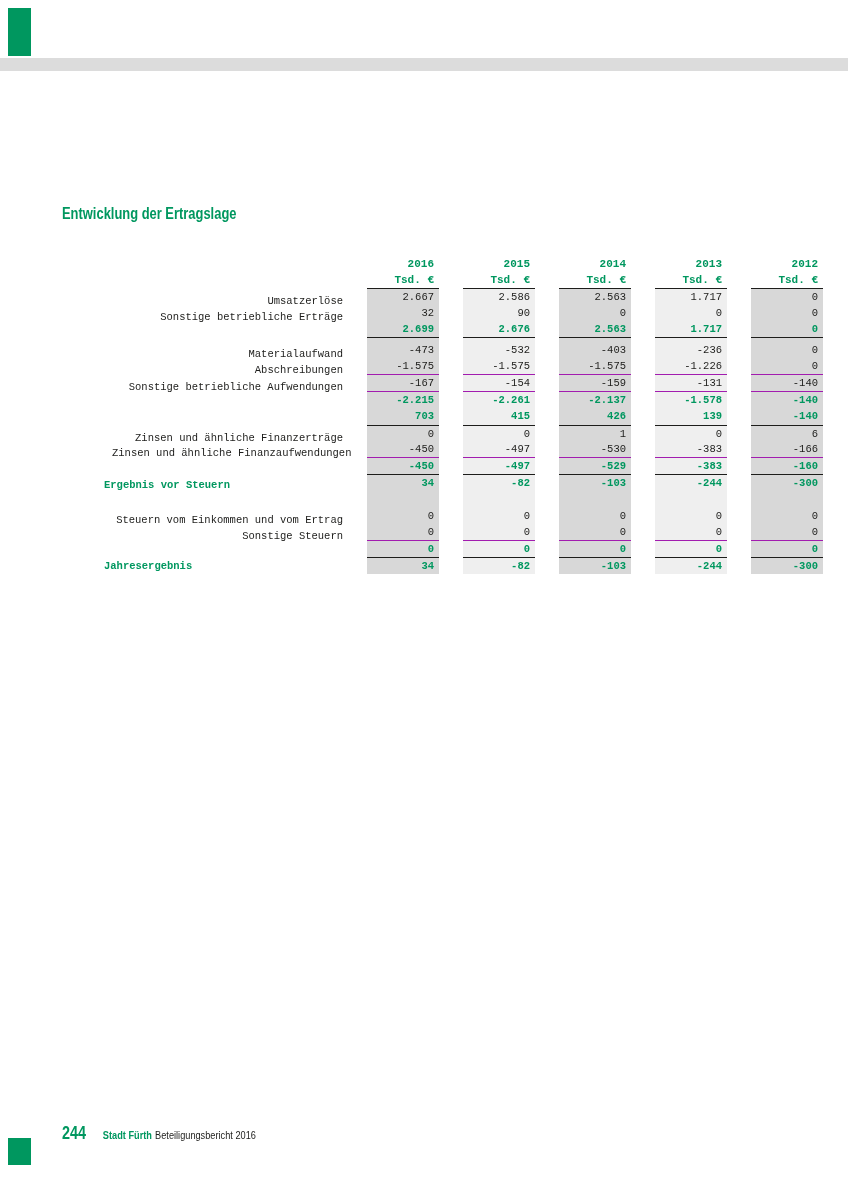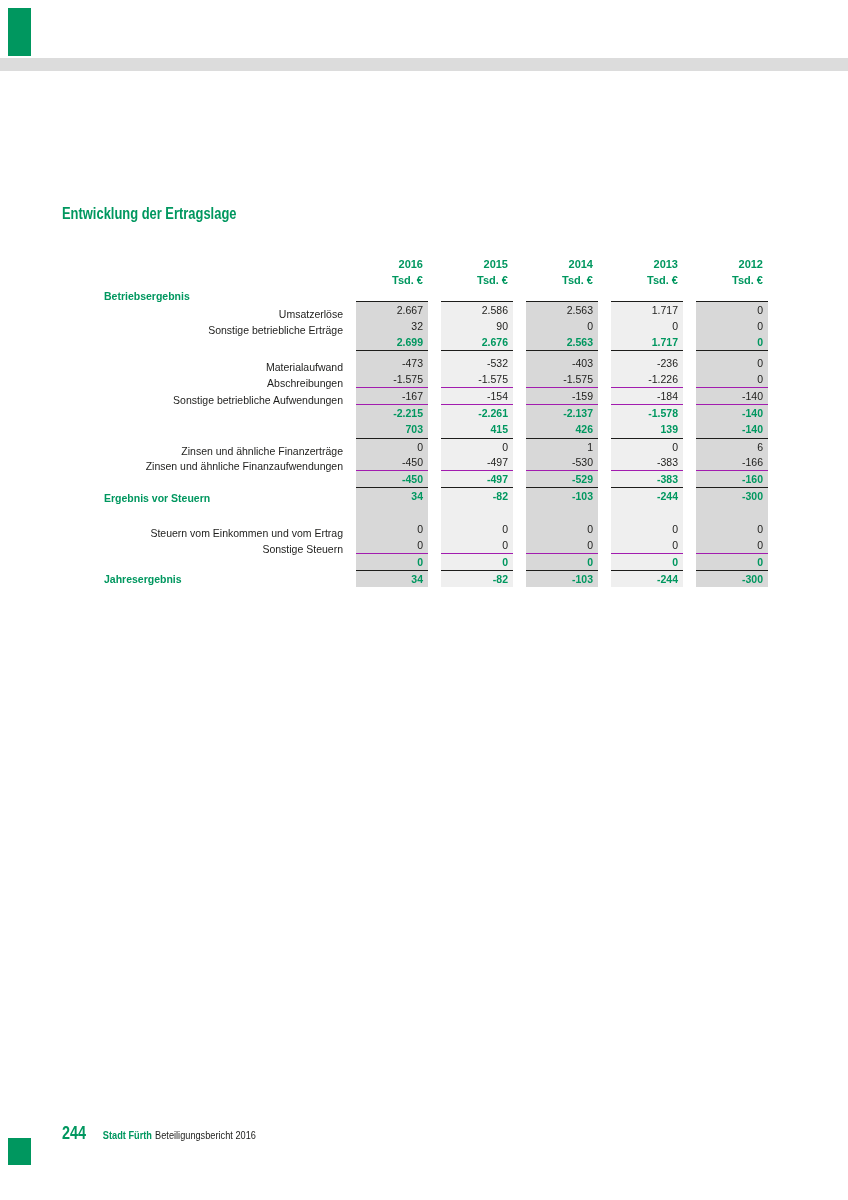--- a/index.html
+++ b/index.html
@@ -12,22 +12,22 @@
   .tab{position:absolute;left:8px;width:23px;background:#00975f;}
   .tab-top{top:8px;height:48px;}
   .tab-bottom{top:1138px;height:27px;}
   .page-title{
     position:absolute;left:62px;top:205px;margin:0;
     font-size:17px;font-weight:bold;color:#00975f;line-height:1;
     white-space:nowrap;transform:scaleX(.76);transform-origin:0 0;
   }
   .fin-table{position:absolute;left:104px;top:256px;width:644px;}
   .row{
-    display:grid;grid-template-columns:239px repeat(5,72px);column-gap:13px;
-    height:16.6px;align-items:stretch;
+    display:grid;grid-template-columns:239px repeat(5,72px);column-gap:24px;
+    height:16.6px;align-items:stretch;font-family:Liberation Mono, monospace;
   }
   .row.hY{height:16px;}
   .row.sec1{height:13px;}
   .row.sp{height:4px;}
   .label{font-size:10.5px;line-height:16px;white-space:nowrap;align-self:end;}
   .label.indent{padding-left:8px;text-align:right;}
   .label.green{color:#00975f;font-weight:bold;}
   .hdr{
     font-size:11px;font-weight:bold;color:#00975f;text-align:right;
     padding-right:5px;line-height:16px;align-self:end;white-space:nowrap;
@@ -69,23 +69,20 @@
       <div class="hdr">2012</div>
     </div>
     <div class="row hY">
       <div class="label"></div>
       <div class="hdr">Tsd. €</div>
       <div class="hdr">Tsd. €</div>
       <div class="hdr">Tsd. €</div>
       <div class="hdr">Tsd. €</div>
       <div class="hdr">Tsd. €</div>
     </div>
-    <div class="row sec1">
-      <div class="label green">Betriebsergebnis</div>
-    </div>
     <div class="row">
       <div class="label indent">Umsatzerlöse</div>
       <div class="cell shade-a bb bt">2.667</div>
       <div class="cell shade-b bb bt">2.586</div>
       <div class="cell shade-a bb bt">2.563</div>
       <div class="cell shade-b bb bt">1.717</div>
       <div class="cell shade-a bb bt">0</div>
     </div>
     <div class="row">
       <div class="label indent">Sonstige betriebliche Erträge</div>
@@ -125,21 +122,21 @@
       <div class="cell shade-b bb">-1.575</div>
       <div class="cell shade-a bb">-1.575</div>
       <div class="cell shade-b bb">-1.226</div>
       <div class="cell shade-a bb">0</div>
     </div>
     <div class="row">
       <div class="label indent">Sonstige betriebliche Aufwendungen</div>
       <div class="cell shade-a bb">-167</div>
       <div class="cell shade-b bb">-154</div>
       <div class="cell shade-a bb">-159</div>
-      <div class="cell shade-b bb">-184</div>
+      <div class="cell shade-b bb">-131</div>
       <div class="cell shade-a bb">-140</div>
     </div>
     <div class="row">
       <div class="label"></div>
       <div class="cell shade-a dbl green">-2.215</div>
       <div class="cell shade-b dbl green">-2.261</div>
       <div class="cell shade-a dbl green">-2.137</div>
       <div class="cell shade-b dbl green">-1.578</div>
       <div class="cell shade-a dbl green">-140</div>
     </div>

